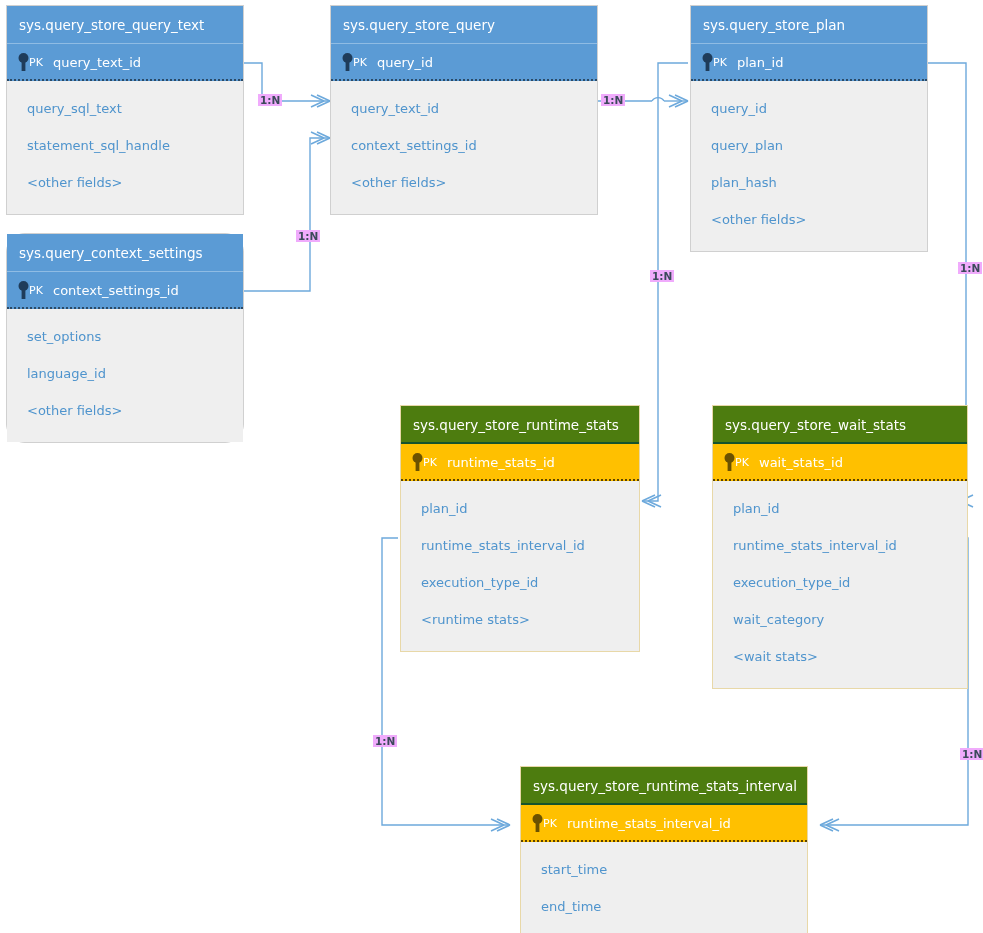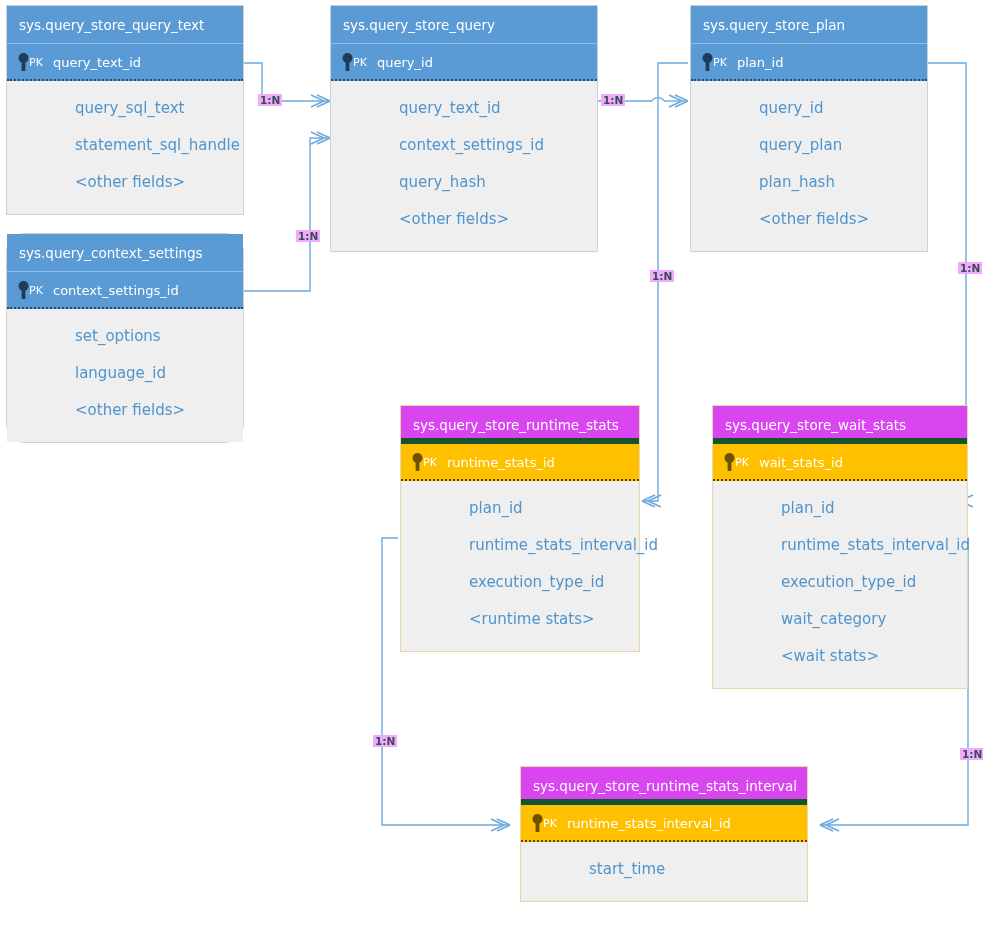--- a/index.html
+++ b/index.html
@@ -77,33 +77,33 @@
   }
   .entity .fields {
     box-sizing: border-box;
     background: #efefef;
     padding: 9px 0 13px 0;
   }
   .entity .field {
     box-sizing: border-box;
     height: 37px;
     line-height: 37px;
-    padding-left: 68px;
-    font-size: 15px;
+    padding-left: 20px;
+    font-size: 13px;
     color: #4f94cd;
     white-space: nowrap;
   }
 
   
   .entity.blue .title { background: #5b9bd5; border-bottom: 1px solid #8fbce4; }
   .entity.blue .pkrow { background: #5b9bd5; border-bottom: 2px dotted #2b4a66; }
   .entity.blue .pkrow .keyicon .kbody { fill: #1f3c5a; }
 
   
-  .entity.orange .title { background: #d946ef; border-bottom: 6px solid #14532d; }
+  .entity.orange .title { background: #4d7c0f; border-bottom: 2px solid #14532d; }
   .entity.orange .pkrow { background: #ffc000; border-bottom: 2px dotted #5a4200; }
   .entity.orange .pkrow .keyicon .kbody { fill: #6b5200; }
   .entity.orange { border-color: #e8d8a8; }
 
   
   .card {
     position: absolute;
     font-size: 10.5px;
     color: #3b4a5a;
     background: #f0abfc;
@@ -198,21 +198,20 @@
       <svg class="keyicon" viewBox="0 0 11 19">
         <circle class="kbody" cx="5.5" cy="5" r="5"></circle>
         <rect class="kbody" x="3.6" y="7" width="3.8" height="11"></rect>
       </svg>
       <span class="pklabel">PK</span>
       <span class="pkname">query_id</span>
     </div>
     <div class="fields">
       <div class="field">query_text_id</div>
       <div class="field">context_settings_id</div>
-      <div class="field">query_hash</div>
       <div class="field">&lt;other fields&gt;</div>
     </div>
   </div>
 
   <div class="entity blue" style="left:690px; top:5px; width:238px;">
     <div class="title">sys.query_store_plan</div>
     <div class="pkrow">
       <svg class="keyicon" viewBox="0 0 11 19">
         <circle class="kbody" cx="5.5" cy="5" r="5"></circle>
         <rect class="kbody" x="3.6" y="7" width="3.8" height="11"></rect>
@@ -287,16 +286,17 @@
     <div class="pkrow">
       <svg class="keyicon" viewBox="0 0 11 19">
         <circle class="kbody" cx="5.5" cy="5" r="5"></circle>
         <rect class="kbody" x="3.6" y="7" width="3.8" height="11"></rect>
       </svg>
       <span class="pklabel">PK</span>
       <span class="pkname">runtime_stats_interval_id</span>
     </div>
     <div class="fields">
       <div class="field">start_time</div>
+      <div class="field">end_time</div>
     </div>
   </div>
 
 </div>
 
 </body></html>

